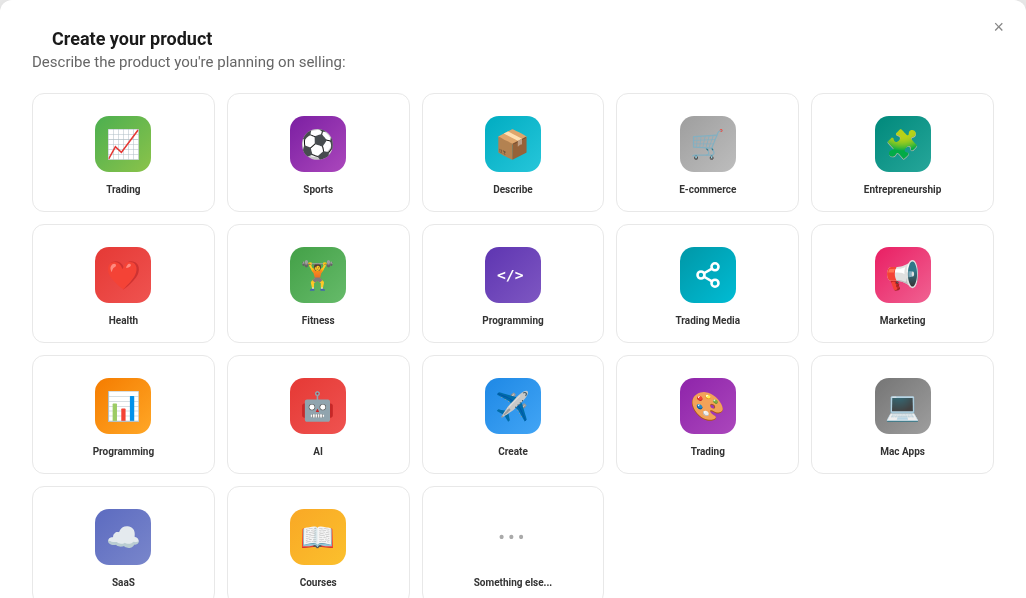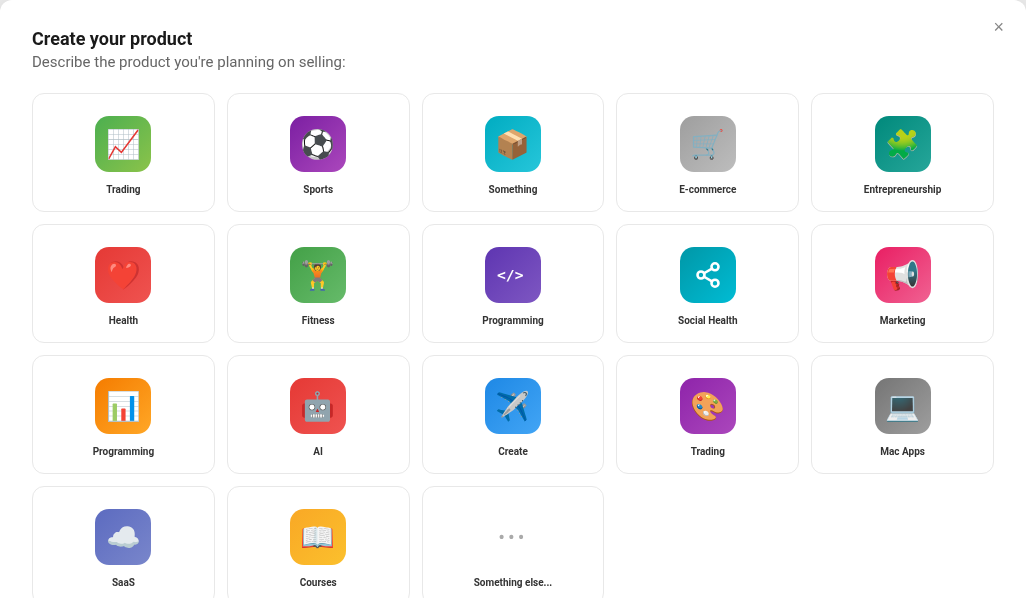--- a/index.html
+++ b/index.html
@@ -18,20 +18,21 @@
       min-height: 598px;
       padding: 28px 32px 24px 32px;
       position: relative;
       box-shadow: 0 4px 32px rgba(0,0,0,0.18);
     }
     .modal-title {
       font-size: 18px;
       font-weight: 700;
       color: #1a1a1a;
       margin-bottom: 4px;
+      margin-left: 20px;
     }
     .modal-subtitle {
       font-size: 15px;
       color: #666;
       margin-bottom: 22px;
     }
     .close-btn {
       position: absolute;
       top: 18px;
       right: 22px;
@@ -108,21 +109,21 @@
       <div class="card">
         <div class="icon-wrap bg-trading" style="font-size: 28px;">📈</div>
         <div class="card-label">Trading</div>
       </div>
       <div class="card">
         <div class="icon-wrap bg-sports" style="font-size: 28px;">⚽</div>
         <div class="card-label">Sports</div>
       </div>
       <div class="card">
         <div class="icon-wrap bg-reselling" style="font-size: 28px;">📦</div>
-        <div class="card-label">Something</div>
+        <div class="card-label">Describe</div>
       </div>
       <div class="card">
         <div class="icon-wrap bg-ecommerce" style="font-size: 28px;">🛒</div>
         <div class="card-label">E-commerce</div>
       </div>
       <div class="card">
         <div class="icon-wrap bg-entrepreneurship" style="font-size: 28px;">🧩</div>
         <div class="card-label">Entrepreneurship</div>
       </div>
       <div class="card">
@@ -144,21 +145,21 @@
       <div class="card">
         <div class="icon-wrap bg-social">
           <svg width="28" height="28" viewBox="0 0 24 24" fill="none" stroke="white" stroke-width="2.2" stroke-linecap="round" stroke-linejoin="round">
             <circle cx="18" cy="5" r="3"></circle>
             <circle cx="6" cy="12" r="3"></circle>
             <circle cx="18" cy="19" r="3"></circle>
             <line x1="8.59" y1="13.51" x2="15.42" y2="17.49"></line>
             <line x1="15.41" y1="6.51" x2="8.59" y2="10.49"></line>
           </svg>
         </div>
-        <div class="card-label">Social Health</div>
+        <div class="card-label">Trading Media</div>
       </div>
       <div class="card">
         <div class="icon-wrap bg-marketing" style="font-size: 28px;">📢</div>
         <div class="card-label">Marketing</div>
       </div>
       <div class="card">
         <div class="icon-wrap bg-productivity" style="font-size: 28px;">📊</div>
         <div class="card-label">Programming</div>
       </div>
       <div class="card">

